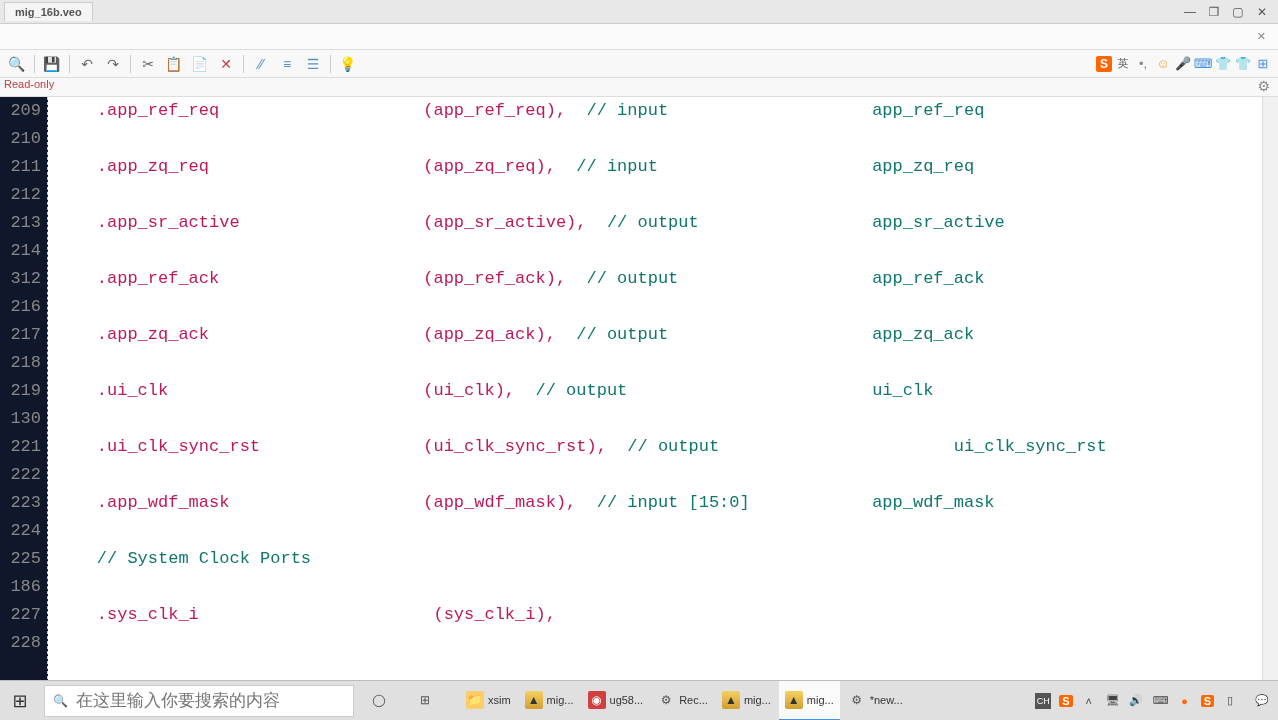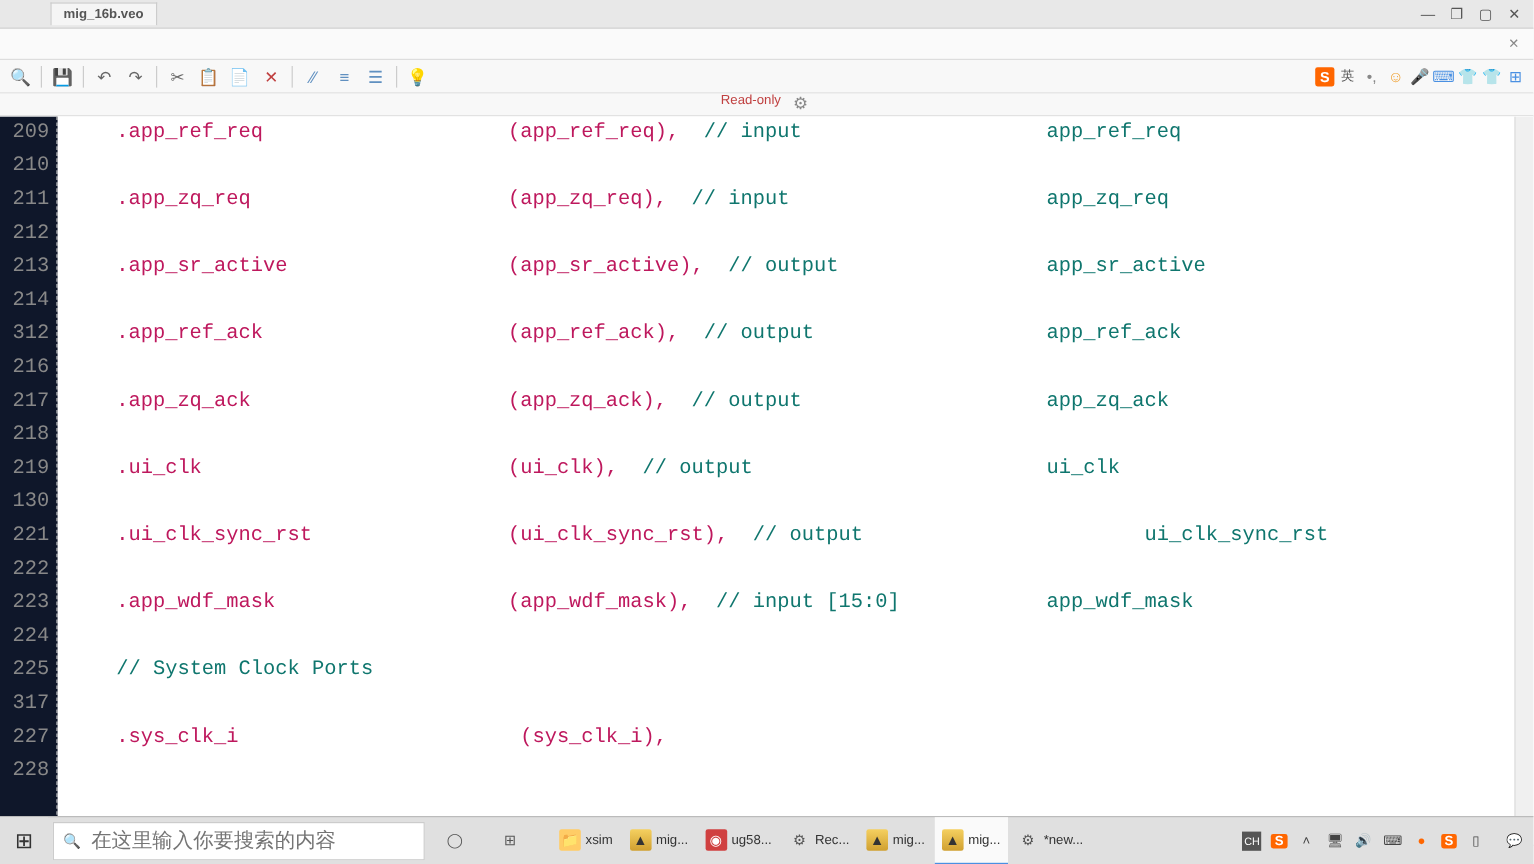--- a/index.html
+++ b/index.html
@@ -22,21 +22,20 @@
       padding: 0 4px;
     }
     .title-bar .tab {
       background: #f5f5f5;
       padding: 3px 10px;
       font-size: 11px;
       color: #555;
       border: 1px solid #ccc;
       border-bottom: none;
       font-weight: bold;
-      margin-left: 38px;
     }
     .win-controls {
       margin-left: auto;
       display: flex;
       gap: 8px;
       padding-right: 4px;
     }
     .win-controls span { width: 16px; height: 16px; display: flex; align-items: center; justify-content: center; color: #555; cursor: pointer; }
     .path-bar {
       height: 26px;
@@ -239,21 +238,21 @@
       <span class="sicon" style="color:#555;font-size:11px">英</span>
       <span class="sicon" style="color:#888">•,</span>
       <span class="sicon" style="color:#f0a030">☺</span>
       <span class="sicon" style="color:#4a90e2">🎤</span>
       <span class="sicon" style="color:#4a90e2">⌨</span>
       <span class="sicon" style="color:#888">👕</span>
       <span class="sicon" style="color:#c04040">👕</span>
       <span class="sicon" style="color:#4a90e2">⊞</span>
     </div>
   </div>
-  <div style="display:flex;justify-content:center;padding:0 8px 2px 0;background:#f8f8f8;border-bottom:1px solid #ddd">
+  <div style="display:flex;justify-content:space-between;padding:0 8px 2px 0;background:#f8f8f8;border-bottom:1px solid #ddd">
     <span class="readonly">Read-only</span>
     <span class="gear">⚙</span>
   </div>
 
   <div class="editor">
     <div class="gutter" id="gutter">
         <div>209</div>
         <div>210</div>
         <div>211</div>
         <div>212</div>
@@ -263,21 +262,21 @@
         <div>216</div>
         <div>217</div>
         <div>218</div>
         <div>219</div>
         <div>130</div>
         <div>221</div>
         <div>222</div>
         <div>223</div>
         <div>224</div>
         <div>225</div>
-        <div>317</div>
+        <div>186</div>
         <div>227</div>
         <div>228</div>
       </div>
     <div class="code" id="code"><div class="line"><span class="kw-port">    .app_ref_req                    (app_ref_req),  </span><span class="comment">// input			app_ref_req</span></div><div class="line"><span class="kw-port"></span></div><div class="line"><span class="kw-port">    .app_zq_req                     (app_zq_req),  </span><span class="comment">// input			app_zq_req</span></div><div class="line"><span class="kw-port"></span></div><div class="line"><span class="kw-port">    .app_sr_active                  (app_sr_active),  </span><span class="comment">// output			app_sr_active</span></div><div class="line"><span class="kw-port"></span></div><div class="line"><span class="kw-port">    .app_ref_ack                    (app_ref_ack),  </span><span class="comment">// output			app_ref_ack</span></div><div class="line"><span class="kw-port"></span></div><div class="line"><span class="kw-port">    .app_zq_ack                     (app_zq_ack),  </span><span class="comment">// output			app_zq_ack</span></div><div class="line"><span class="kw-port"></span></div><div class="line"><span class="kw-port">    .ui_clk                         (ui_clk),  </span><span class="comment">// output			ui_clk</span></div><div class="line"><span class="kw-port"></span></div><div class="line"><span class="kw-port">    .ui_clk_sync_rst                (ui_clk_sync_rst),  </span><span class="comment">// output			ui_clk_sync_rst</span></div><div class="line"><span class="kw-port"></span></div><div class="line"><span class="kw-port">    .app_wdf_mask                   (app_wdf_mask),  </span><span class="comment">// input [15:0]		app_wdf_mask</span></div><div class="line"><span class="kw-port"></span></div><div class="line"><span class="kw-port">    </span><span class="comment">// System Clock Ports</span></div><div class="line"><span class="kw-port"></span></div><div class="line"><span class="kw-port">    .sys_clk_i                       (sys_clk_i),</span></div><div class="line"><span class="kw-port"></span></div></div>
     <div class="vscroll"></div>
   </div>
   <div class="hscroll">
     <span class="arrow left">◄</span>
     <span class="arrow right">►</span>
   </div>

